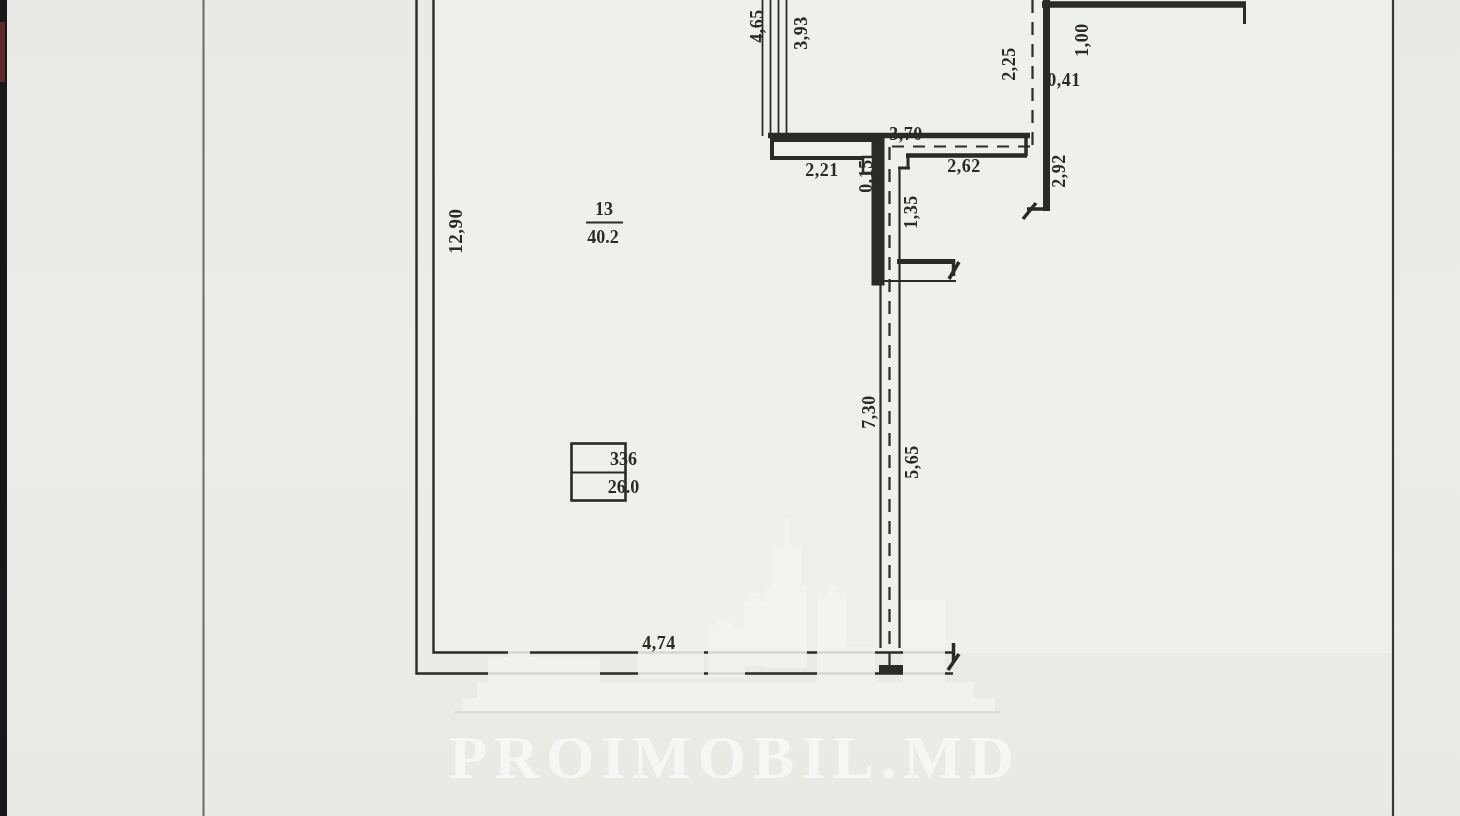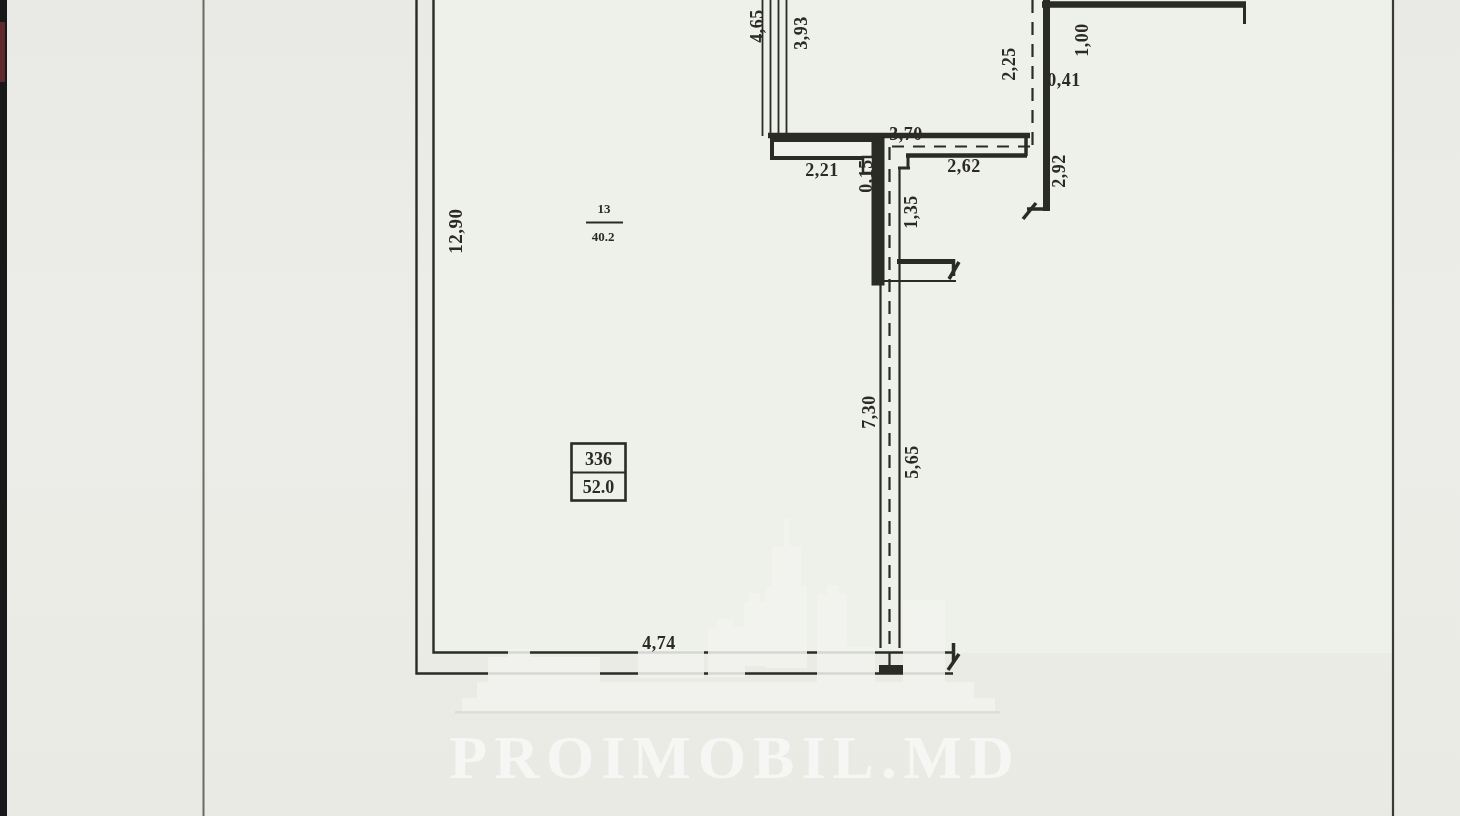--- a/index.html
+++ b/index.html
@@ -15,22 +15,22 @@
     position:absolute;
     transform:translate(-50%,-50%);
     font-size:18px;
     color:#2b2b23;
     letter-spacing:.5px;
     white-space:nowrap;
     font-weight:600;
   }
   .dim.v{transform:translate(-50%,-50%) rotate(-90deg);}
   .dim.big{font-size:19px;}
-  .room-label{position:absolute;transform:translate(-50%,-50%);font-size:13px;font-weight:600;color:#2b2b23;white-space:nowrap;}
-  .box-label{position:absolute;transform:translate(-50%,-50%);font-size:18px;font-weight:700;color:#2b2b23;white-space:nowrap;}
+  .room-label{position:absolute;transform:translate(-50%,-50%);font-size:18px;font-weight:600;color:#2b2b23;white-space:nowrap;}
+  .box-label{position:absolute;transform:translate(-50%,-50%);font-size:18px;font-weight:700;color:#2b2b23;white-space:nowrap;margin-left:25px;}
   #brand{
     position:absolute;
     left:378px;top:722px;width:714px;
     text-align:center;
     font-size:62px;
     font-weight:700;
     letter-spacing:7px;
     color:rgba(247,248,244,0.95);
     font-family:"Liberation Serif","DejaVu Serif",serif;
   }
@@ -136,16 +136,16 @@
   <div class="dim v" style="left:1059px;top:171px">2,92</div>
   <div class="dim v big" style="left:456px;top:231px">12,90</div>
   <div class="dim v" style="left:869px;top:412px">7,30</div>
   <div class="dim v" style="left:912px;top:462px">5,65</div>
   <div class="dim" style="left:659px;top:643px">4,74</div>
 
   <div class="room-label" style="left:604px;top:209px">13</div>
   <div class="room-label" style="left:603px;top:237px">40.2</div>
 
   <div class="box-label" style="left:598.5px;top:459px">336</div>
-  <div class="box-label" style="left:598.5px;top:487px">52.0</div>
+  <div class="box-label" style="left:598.5px;top:487px">26.0</div>
 
   <div id="brand">PROIMOBIL.MD</div>
 </div>
 
 </body></html>

